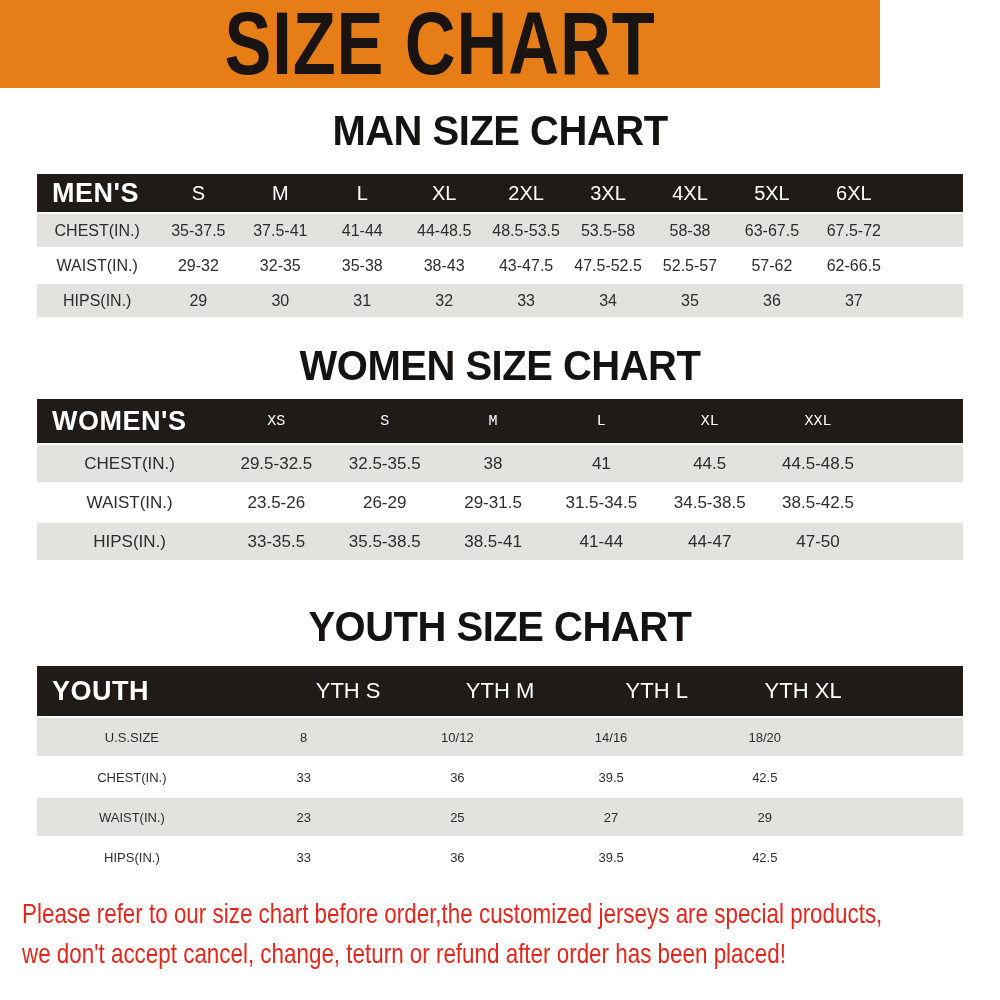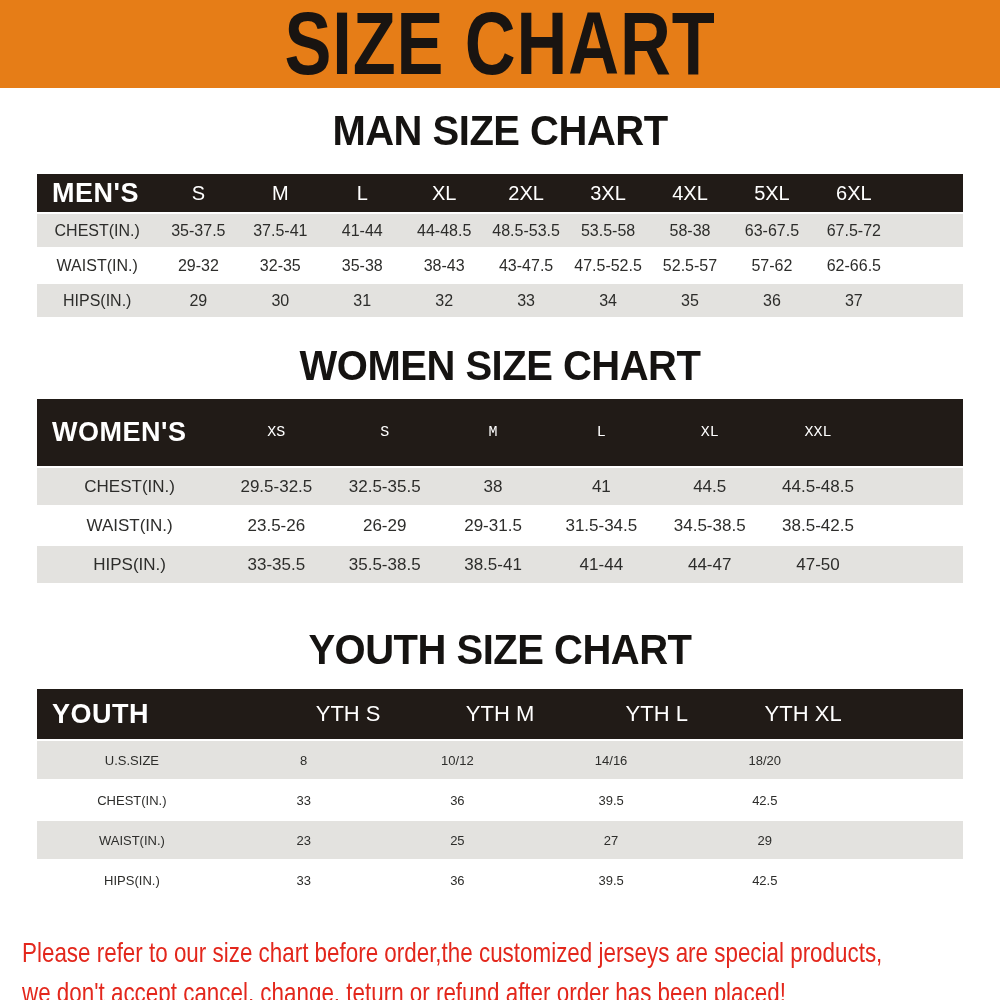--- a/index.html
+++ b/index.html
@@ -11,21 +11,21 @@
   }
   *{margin:0;padding:0;box-sizing:border-box;}
   html,body{background:#fff;}
   body{
     width:1000px;height:1000px;overflow:hidden;
     font-family:"Liberation Sans", sans-serif;
     color:var(--ink);
   }
   
   .banner{
-    height:88px;width:1000px;
+    height:88px;width:880px;
     background:var(--banner-bg);
     display:flex;align-items:center;justify-content:center;
   }
   .banner-title{
     font-size:80px;font-weight:bold;color:#191411;
     transform:scale(0.88,1.12);transform-origin:center;
     letter-spacing:1px;white-space:nowrap;line-height:1;
   }
   
   .chart-title{
@@ -54,38 +54,38 @@
   tbody tr:nth-child(even){background:#fff;}
   
   .t0 thead tr{height:38px;}
   .t0 tbody tr{height:33px;}
   .t0 th.size{font-size:20px;}
   .t0 td{font-size:16px;}
   .t0 .col-label{width:13%;}
   .t0 .col-size{width:8.85%;}
   .t0 .col-spacer{width:7.35%;}
   
-  .t1 thead tr{height:67px;}
+  .t1 thead tr{height:44px;}
   .t1 tbody tr{height:37px;}
   .t1 th.size{font-size:15px;font-family:Liberation Mono, monospace;}
   .t1 td{font-size:17px;}
   .t1 .col-label{width:20%;}
   .t1 .col-size{width:11.7%;}
   .t1 .col-spacer{width:9.8%;}
   
   .t2 thead tr{height:50px;border-radius:17px;}
   .t2 tbody tr{height:38px;}
   .t2 th.size{font-size:22px;text-align:right;}
   .t2 td{font-size:13px;}
   .t2 .col-label{width:20.5%;}
   .t2 .col-size{width:16.6%;}
   .t2 .col-spacer{width:13.1%;}
   
   .disclaimer{
-    margin-top:32px;margin-left:22px;color:var(--red);
+    margin-top:16px;margin-left:22px;color:var(--red);
     font-size:28px;line-height:40px;
   }
   .disclaimer span{
     display:block;white-space:nowrap;
     transform:scaleX(0.8);transform-origin:left center;
   }
 </style>
 </head>
 <body>
 

